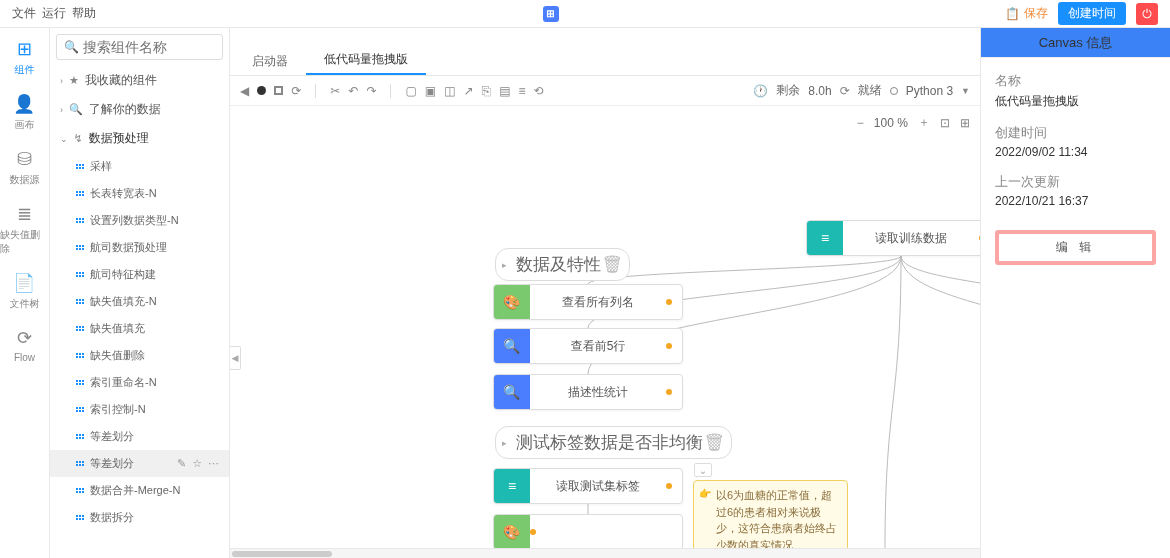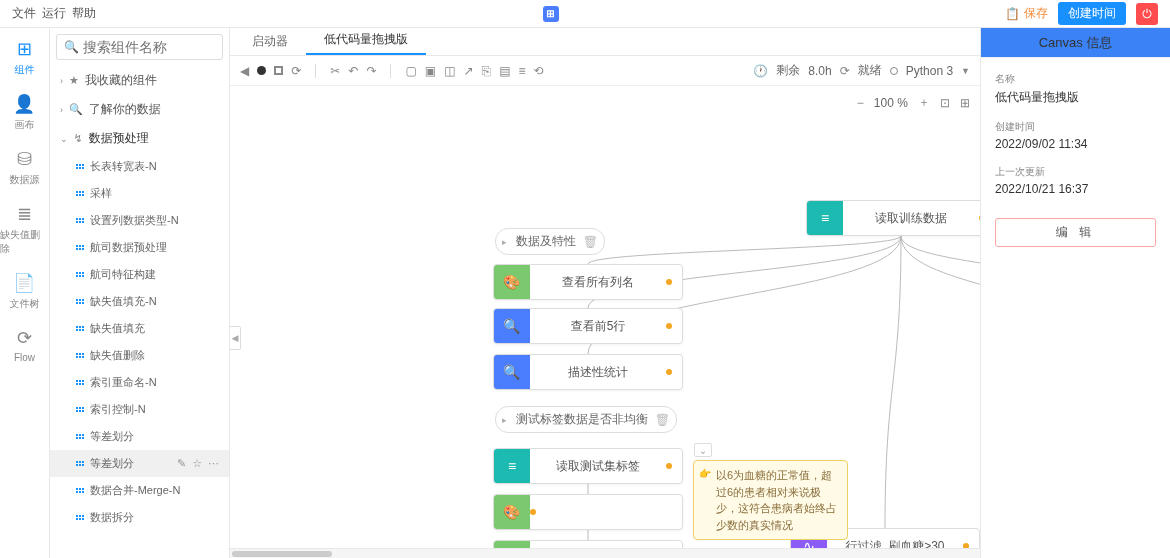--- a/index.html
+++ b/index.html
@@ -38,41 +38,41 @@
     .sidebar-section.expanded { color: #333; }
     .sidebar-item { padding: 6px 10px 6px 26px; display: flex; align-items: center; gap: 6px; color: #666; cursor: pointer; font-size: 11px; }
     .sidebar-item.hovered { background: #f0f0f0; }
     .sidebar-item .dots { display: inline-flex; gap: 1px; }
     .sidebar-item .dots span { width: 2px; height: 2px; background: #1890ff; }
     .sidebar-item .dotsrow { display: flex; flex-direction: column; gap: 1px; }
     .sidebar-item .item-actions { margin-left: auto; display: flex; gap: 6px; color: #999; }
     
     
     .center { flex: 1; display: flex; flex-direction: column; min-width: 0; }
-    .tabs { height: 28px; display: flex; align-items: flex-end; border-bottom: 1px solid #e8e8e8; padding-left: 4px; }
+    .tabs { height: 28px; display: flex; align-items: flex-end; border-bottom: 1px solid #e8e8e8; padding-left: 4px; margin-top: 20px; }
     .tab { padding: 5px 18px; font-size: 12px; color: #666; cursor: pointer; }
     .tab.active { color: #333; border-bottom: 2px solid #1890ff; }
     
     .toolbar { height: 30px; display: flex; align-items: center; padding: 0 10px; border-bottom: 1px solid #eee; gap: 14px; color: #666; font-size: 12px; }
     .toolbar .tgroup { display: flex; align-items: center; gap: 8px; }
     .toolbar .tsep { width: 1px; height: 14px; background: #ddd; }
     .toolbar .ticon { cursor: pointer; color: #888; }
     .toolbar-spacer { flex: 1; }
     .tb-runicon { width: 9px; height: 9px; background: #333; border-radius: 50%; }
     .tb-sqicon { width: 9px; height: 9px; border: 2px solid #888; }
     
     .canvas-wrap { flex: 1; position: relative; overflow: hidden; }
     .zoom-controls { position: absolute; top: 8px; right: 10px; display: flex; align-items: center; gap: 10px; color: #666; font-size: 12px; z-index: 10; }
     .zoom-controls .zc { cursor: pointer; color: #888; }
     
     svg.edges { position: absolute; top: 0; left: 0; width: 100%; height: 100%; pointer-events: none; }
     svg.edges path { fill: none; stroke: #bbb; stroke-width: 1; }
     
     
-    .node-group-label { position: absolute; background: #fff; border: 1px solid #ddd; border-radius: 13px; padding: 4px 28px 4px 20px; font-size: 12px; color: #666; display: flex; align-items: center; gap: 6px; }
+    .node-group-label { position: absolute; background: #fff; border: 1px solid #ddd; border-radius: 13px; padding: 4px 28px 4px 20px; font-size: 17px; color: #666; display: flex; align-items: center; gap: 6px; }
     .node-group-label::before { content: "▸"; position: absolute; left: 6px; color: #aaa; font-size: 9px; }
     .node-group-label .trash { color: #bbb; cursor: pointer; position: absolute; right: 6px; }
     
     .node { position: absolute; display: flex; background: #fff; border: 1px solid #ddd; border-radius: 4px; box-shadow: 0 1px 3px rgba(0,0,0,0.05); height: 36px; align-items: stretch; }
     .node .nicon { width: 36px; display: flex; align-items: center; justify-content: center; color: #fff; border-radius: 3px 0 0 3px; font-size: 14px; }
     .node .nlabel { flex: 1; display: flex; align-items: center; justify-content: center; padding: 0 14px; color: #555; font-size: 12px; }
     .node .ndot { width: 6px; height: 6px; border-radius: 50%; background: #f5a623; margin-right: 10px; align-self: center; }
     .ic-teal { background: #1cbab0; }
     .ic-green { background: #7bc96f; }
     .ic-blue { background: #4a7eff; }
@@ -82,23 +82,23 @@
     .note-box::before { content: "👉"; position: absolute; left: 5px; top: 5px; font-size: 10px; }
     .note-expand { position: absolute; top: -18px; left: 0; width: 18px; height: 14px; border: 1px solid #ddd; border-radius: 2px; background: #fff; display: flex; align-items: center; justify-content: center; color: #aaa; font-size: 10px; }
     
     .collapse-handle { position: absolute; width: 12px; height: 24px; background: #fff; border: 1px solid #ddd; border-radius: 2px; left: -1px; display: flex; align-items: center; justify-content: center; color: #aaa; font-size: 9px; cursor: pointer; }
     
     
     .info-panel { width: 190px; border-left: 1px solid #e8e8e8; padding: 0; display: flex; flex-direction: column; }
     .info-title-bar { height: 30px; display: flex; align-items: center; justify-content: center; font-size: 13px; color: #333; border-bottom: 1px solid #eee; background: #3b82f6; }
     .info-body { padding: 14px; display: flex; flex-direction: column; gap: 14px; }
     .info-field { display: flex; flex-direction: column; gap: 3px; }
-    .info-label { font-size: 10px; color: #888; }
+    .info-label { font-size: 13px; color: #888; }
     .info-value { font-size: 12px; color: #333; }
-    .edit-btn { margin-top: 8px; padding: 5px; border: 1px solid #fca5a5; border-radius: 3px; text-align: center; color: #555; cursor: pointer; font-size: 12px; letter-spacing: 4px; }
+    .edit-btn { margin-top: 8px; padding: 5px; border: 4px solid #fca5a5; border-radius: 3px; text-align: center; color: #555; cursor: pointer; font-size: 12px; letter-spacing: 4px; }
     
     .bottom-scroll { height: 10px; background: #f5f5f5; border-top: 1px solid #e8e8e8; position: relative; }
     .bottom-scroll::after { content: ""; position: absolute; left: 2px; top: 2px; width: 100px; height: 6px; background: #ccc; border-radius: 3px; }
   </style>
 </head>
 <body>
 
 <div class="header">
   <div class="header-left">
     <span class="header-menu-item">文件</span>
@@ -176,36 +176,36 @@
               <span></span>
               <span></span>
               <span></span>
             </span>
             <span class="dots">
               <span></span>
               <span></span>
               <span></span>
             </span>
           </span>
+          <span>采样</span>
+        </div>
+        <div class="sidebar-item">
+          <span class="dotsrow">
+            <span class="dots">
+              <span></span>
+              <span></span>
+              <span></span>
+            </span>
+            <span class="dots">
+              <span></span>
+              <span></span>
+              <span></span>
+            </span>
+          </span>
           <span>长表转宽表-N</span>
-        </div>
-        <div class="sidebar-item">
-          <span class="dotsrow">
-            <span class="dots">
-              <span></span>
-              <span></span>
-              <span></span>
-            </span>
-            <span class="dots">
-              <span></span>
-              <span></span>
-              <span></span>
-            </span>
-          </span>
-          <span>采样</span>
         </div>
         <div class="sidebar-item">
           <span class="dotsrow">
             <span class="dots">
               <span></span>
               <span></span>
               <span></span>
             </span>
             <span class="dots">
               <span></span>

